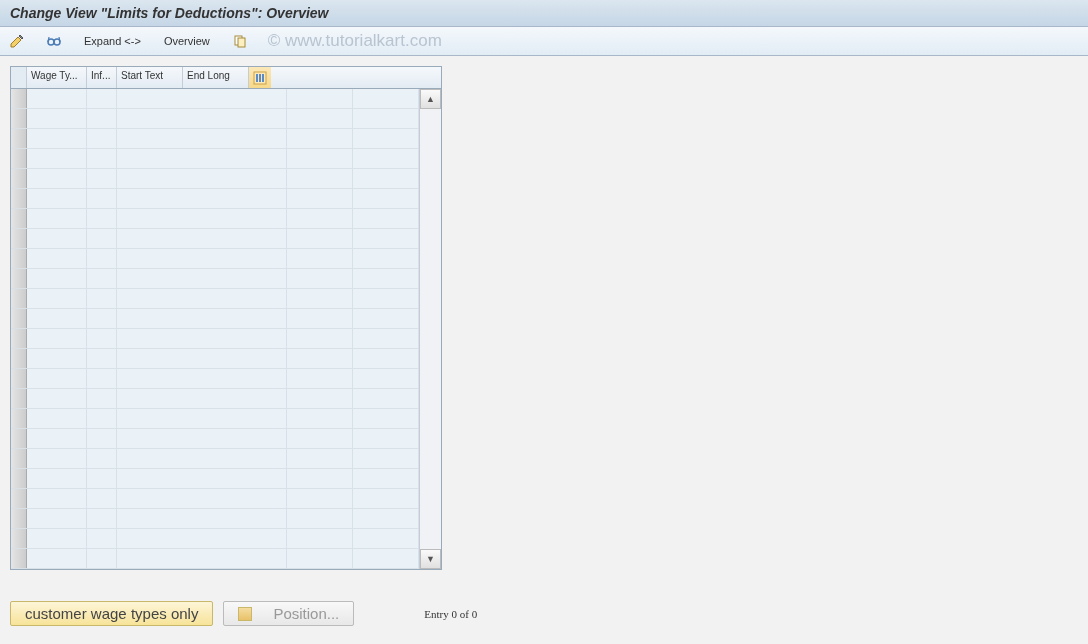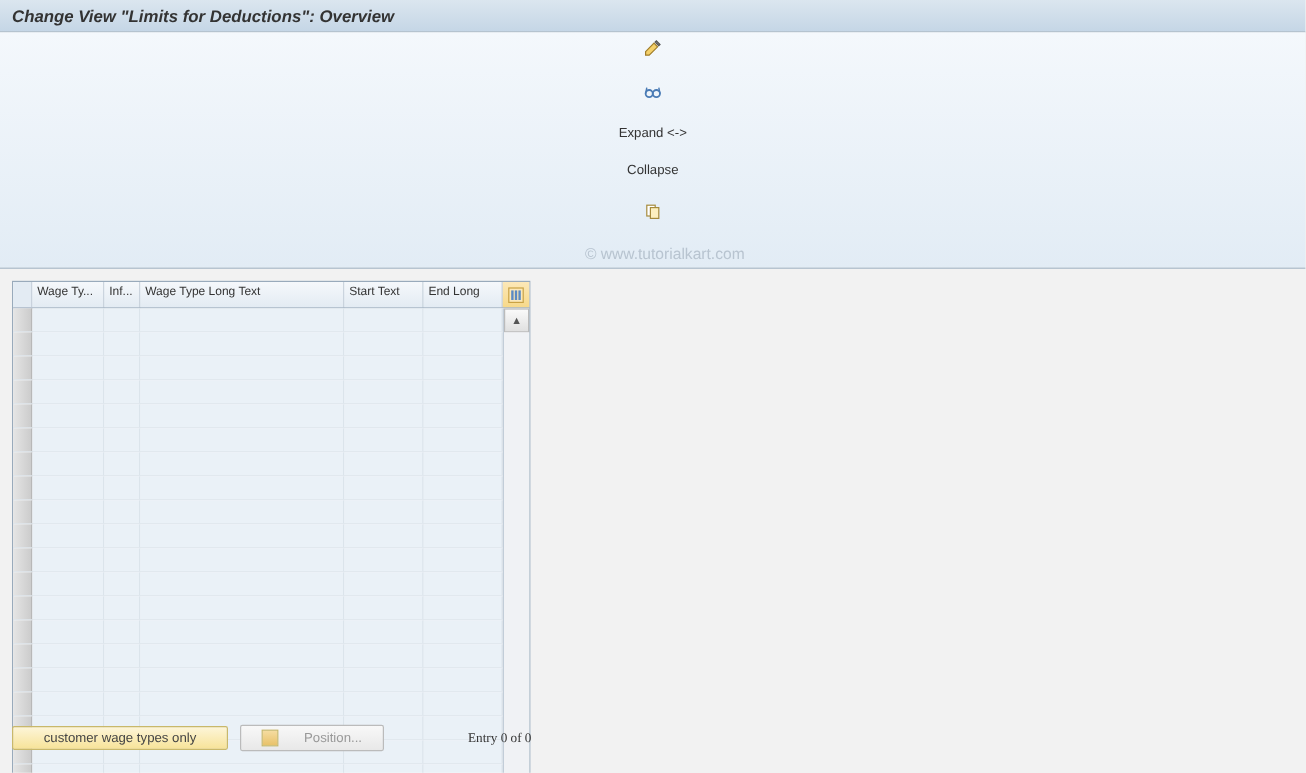--- a/index.html
+++ b/index.html
@@ -27,40 +27,38 @@
       font-size: 14px;
       color: #333;
     }
     .toolbar {
       background: linear-gradient(to bottom, #f4f8fc, #e2ecf5);
       padding: 4px 8px;
       border-bottom: 1px solid #a8b8c8;
       display: flex;
       align-items: center;
       gap: 19px;
-      flex-direction: column;
     }
     .tb-icon {
       width: 18px;
       height: 18px;
       display: inline-flex;
       align-items: center;
       justify-content: center;
       cursor: pointer;
       font-size: 13px;
     }
     .tb-text {
       cursor: pointer;
       padding: 0 2px;
       color: #333;
     }
     .watermark {
       color: #b8c4d0;
-      font-size: 13px;
-      margin-left: 20px;
+      font-size: 17px;
       pointer-events: none;
     }
     .content {
       padding: 10px;
     }
     .table-wrap {
       display: inline-block;
       border: 1px solid #99aabb;
       background: #fff;
       position: relative;
@@ -146,21 +144,21 @@
       bottom: 18px;
       display: flex;
       align-items: center;
       gap: 10px;
     }
     .btn {
       background: linear-gradient(to bottom, #fdf5d8, #f7e399);
       border: 1px solid #c9b86a;
       border-radius: 2px;
       padding: 3px 14px;
-      font-size: 11px;
+      font-size: 15px;
       cursor: pointer;
       color: #444;
       min-width: 180px;
       text-align: center;
     }
     .btn-gray {
       background: linear-gradient(to bottom, #f8f8f8, #e8e8e8);
       border: 1px solid #bbb;
       color: #999;
       min-width: 120px;
@@ -203,37 +201,36 @@
       </svg>
   </span>
   <span class="tb-icon">
     <svg width="16" height="16" viewBox="0 0 16 16">
         <circle cx="5" cy="9" r="3" fill="none" stroke="#4a7bb5" stroke-width="1.5"></circle>
         <circle cx="11" cy="9" r="3" fill="none" stroke="#4a7bb5" stroke-width="1.5"></circle>
         <path d="M2 9 L3 4 M14 9 L13 4" stroke="#4a7bb5" stroke-width="1.2" fill="none"></path>
       </svg>
   </span>
   <span class="tb-text">Expand &lt;-&gt;</span>
-  <span class="tb-text">Collapse</span>
+  <span class="tb-text">Overview</span>
   <span class="tb-icon">
     <svg width="16" height="16" viewBox="0 0 16 16">
         <rect x="3" y="3" width="7" height="9" fill="#fff" stroke="#a68b3c"></rect>
         <rect x="6" y="5" width="7" height="9" fill="#fdf0c0" stroke="#a68b3c"></rect>
       </svg>
   </span>
   <span class="watermark">© www.tutorialkart.com</span>
 </div>
 
 <div class="content">
   <div class="table-wrap">
     <div class="table-header-row">
       <div class="th-cell row-selector-head"></div>
       <div class="th-cell col-w1">Wage Ty...</div>
       <div class="th-cell col-w2">Inf...</div>
-      <div class="th-cell col-w3">Wage Type Long Text</div>
       <div class="th-cell col-w4">Start Text</div>
       <div class="th-cell col-w5">End Long</div>
       <div class="th-cell col-config">
         <svg width="14" height="14" viewBox="0 0 14 14">
             <rect x="1" y="1" width="12" height="12" fill="#fce8b8" stroke="#c9a245"></rect>
             <rect x="3" y="3" width="2" height="8" fill="#5b8bc4"></rect>
             <rect x="6" y="3" width="2" height="8" fill="#5b8bc4"></rect>
             <rect x="9" y="3" width="2" height="8" fill="#5b8bc4"></rect>
           </svg>
       </div>

